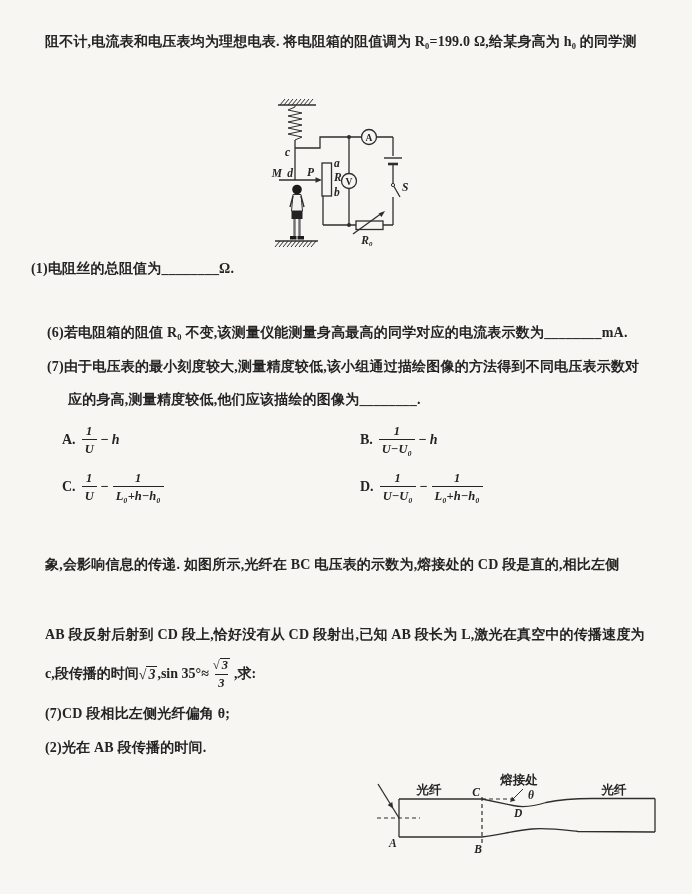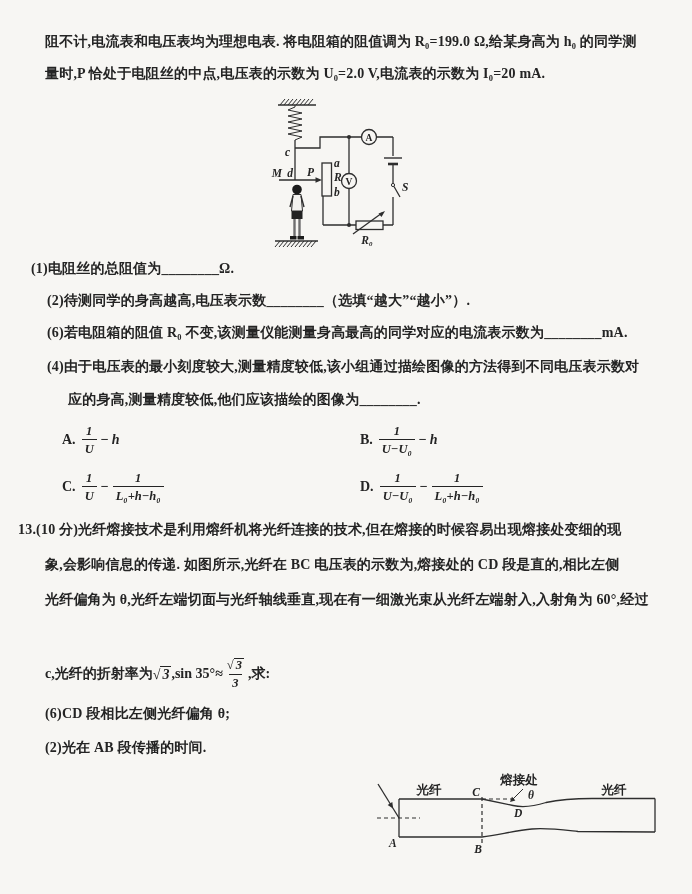--- a/index.html
+++ b/index.html
@@ -31,21 +31,20 @@
   .dash{stroke:#2e2e2e;stroke-width:1.2;fill:none;stroke-dasharray:4 3;}
   .lbl{font-size:11.5px;font-style:italic;font-weight:600;}
   .cjk{font-size:12.5px;font-weight:700;}
 </style>
 </head>
 <body>
 
 <div class="page">
 
   <div class="t" style="left:45px;top:33px">阻不计,电流表和电压表均为理想电表. 将电阻箱的阻值调为 R₀=199.0 Ω,给某身高为 h₀ 的同学测</div>
-  <div class="t" style="left:45px;top:65px">量时,P 恰处于电阻丝的中点,电压表的示数为 U₀=2.0 V,电流表的示数为 I₀=20 mA.</div>
 
   <svg style="left:256px;top:92px" width="156" height="162" viewBox="0 0 156 162">
 
     <g>
       <line class="wire" x1="22" y1="13" x2="60" y2="13"></line>
       <g class="thin">
         <line x1="24" y1="13" x2="29" y2="7"></line>
           <line x1="28" y1="13" x2="33" y2="7"></line>
         <line x1="32" y1="13" x2="37" y2="7"></line>
           <line x1="36" y1="13" x2="41" y2="7"></line>
@@ -128,23 +127,22 @@
           <line x1="44" y1="149" x2="39" y2="155"></line>
         <line x1="48" y1="149" x2="43" y2="155"></line>
           <line x1="52" y1="149" x2="47" y2="155"></line>
         <line x1="56" y1="149" x2="51" y2="155"></line>
           <line x1="60" y1="149" x2="55" y2="155"></line>
       </g>
     </g>
   </svg>
 
   <div class="t" style="left:31px;top:260px">(1)电阻丝的总阻值为________Ω.</div>
-  <div class="t" style="left:47px;top:292px">(2)待测同学的身高越高,电压表示数________（选填“越大”“越小”）.</div>
   <div class="t" style="left:47px;top:324px">(6)若电阻箱的阻值 R₀ 不变,该测量仪能测量身高最高的同学对应的电流表示数为________mA.</div>
-  <div class="t" style="left:47px;top:358px">(4)由于电压表的最小刻度较大,测量精度较低,该小组通过描绘图像的方法得到不同电压表示数对</div>
+  <div class="t" style="left:47px;top:358px">(7)由于电压表的最小刻度较大,测量精度较低,该小组通过描绘图像的方法得到不同电压表示数对</div>
   <div class="t" style="left:68px;top:391px">应的身高,测量精度较低,他们应该描绘的图像为________.</div>
 
   <div class="row" style="left:62px;top:424px;height:32px">
     <span class="olabel">A.</span>
     <span class="frac">
         <span class="num">1</span>
         <span class="den">U</span>
       </span>
     <span class="op">−</span>
     <span class="var">h</span>
@@ -176,42 +174,41 @@
         <span class="num">1</span>
         <span class="den">U−U₀</span>
       </span>
     <span class="op">−</span>
     <span class="frac">
         <span class="num">1</span>
         <span class="den">L₀+h−h₀</span>
       </span>
   </div>
 
-  <div class="t" style="left:18px;top:521px">13.(10 分)光纤熔接技术是利用熔纤机将光纤连接的技术,但在熔接的时候容易出现熔接处变细的现</div>
   <div class="t" style="left:45px;top:556px">象,会影响信息的传递. 如图所示,光纤在 BC 电压表的示数为,熔接处的 CD 段是直的,相比左侧</div>
-  <div class="t" style="left:45px;top:591px">光纤偏角为 θ,光纤左端切面与光纤轴线垂直,现在有一细激光束从光纤左端射入,入射角为 60°,经过</div>
+  <div class="t" style="left:45px;top:626px">AB 段反射后射到 CD 段上,恰好没有从 CD 段射出,已知 AB 段长为 L,激光在真空中的传播速度为</div>
 
   <div class="row" style="left:45px;top:656px;height:36px">
-    <span>c,光纤的折射率为</span>
+    <span>c,段传播的时间</span>
     <span class="sqrt">
         <span>√</span>
         <span class="rad">3</span>
       </span>
     <span>,sin 35°≈</span>
     <span class="frac">
       <span class="num sqrt">
           <span>√</span>
           <span class="rad">3</span>
         </span>
       <span class="den">3</span>
     </span>
     <span>,求:</span>
   </div>
 
-  <div class="t" style="left:45px;top:705px">(6)CD 段相比左侧光纤偏角 θ;</div>
+  <div class="t" style="left:45px;top:705px">(7)CD 段相比左侧光纤偏角 θ;</div>
   <div class="t" style="left:45px;top:739px">(2)光在 AB 段传播的时间.</div>
 
   <svg style="left:372px;top:768px" width="300" height="118" viewBox="0 0 300 118">
     <g>
       <line class="wire" x1="27" y1="31" x2="27" y2="69"></line>
       <line class="wire" x1="27" y1="31" x2="110" y2="31"></line>
       <line class="wire" x1="27" y1="69" x2="110" y2="69"></line>
       <path class="wire" d="M110,31 L141,37.5 C152,40 163,38 174,34.5 C188,31.5 205,30.5 220,30.5 L283,30.5"></path>
       <path class="wire" d="M110,69 C128,66.5 144,62.5 160,61 C176,59.8 192,62 206,63.5 L283,64"></path>
       <line class="wire" x1="283" y1="30.5" x2="283" y2="64"></line>

